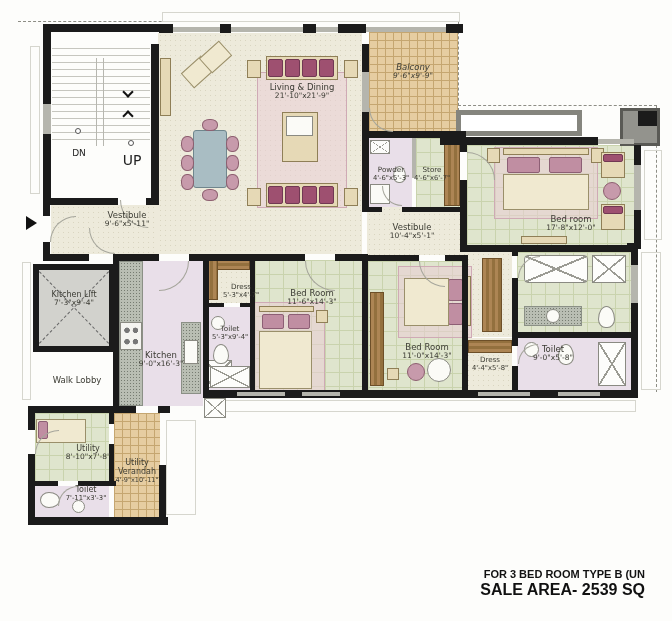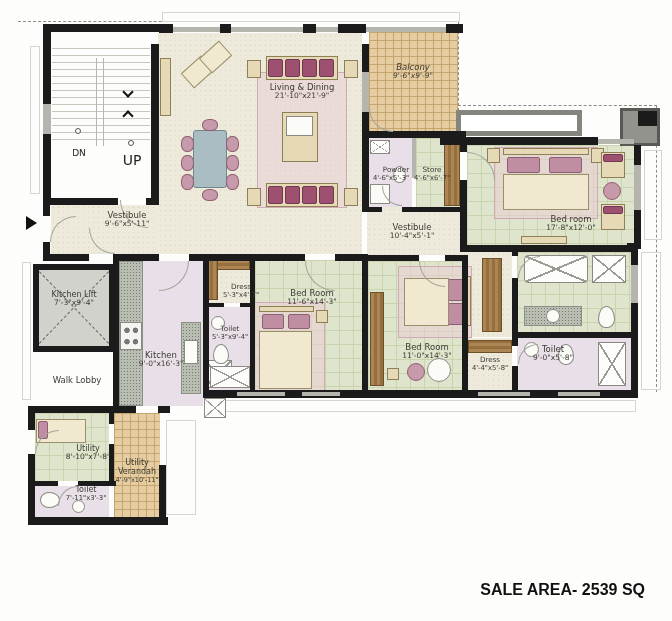--- a/index.html
+++ b/index.html
@@ -305,21 +305,21 @@
     <span class="dims">9'-6"x9'-9"</span>
   </div>
   <div class="lbl" style="left:127px;top:210px;">
     <span>Vestibule</span>
     <span class="dims">9'-6"x5'-11"</span>
   </div>
   <div class="lbl" style="left:412px;top:222px;">
     <span>Vestibule</span>
     <span class="dims">10'-4"x5'-1"</span>
   </div>
-  <div class="lbl sm" style="left:391px;top:166px;text-align:right;">
+  <div class="lbl sm" style="left:391px;top:166px;">
     <span>Powder</span>
     <span class="dims">4'-6"x5'-3"</span>
   </div>
   <div class="lbl sm" style="left:432px;top:166px;">
     <span>Store</span>
     <span class="dims">4'-6"x6'-7"</span>
   </div>
   <div class="lbl" style="left:571px;top:214px;">
     <span>Bed room</span>
     <span class="dims">17'-8"x12'-0"</span>
@@ -366,15 +366,16 @@
   <div class="lbl" style="left:137px;top:458px;font-size:8px;">
     <span style="display:block;">Utility</span>
     <span style="display:block;">Verandah</span>
     <span class="dims" style="font-size:6.5px;">4'-9"x10'-11"</span>
   </div>
   <div class="lbl sm" style="left:86px;top:485px;font-size:8px;">
     <span>Toilet</span>
     <span class="dims">7'-11"x3'-3"</span>
   </div>
 
+  <div class="fright" style="top:568px;font-size:11px;">FOR 3 BED ROOM TYPE B (UN</div>
   <div class="fright" style="top:581px;font-size:16px;">SALE AREA- 2539 SQ</div>
 
 </div>
 
 </body></html>

